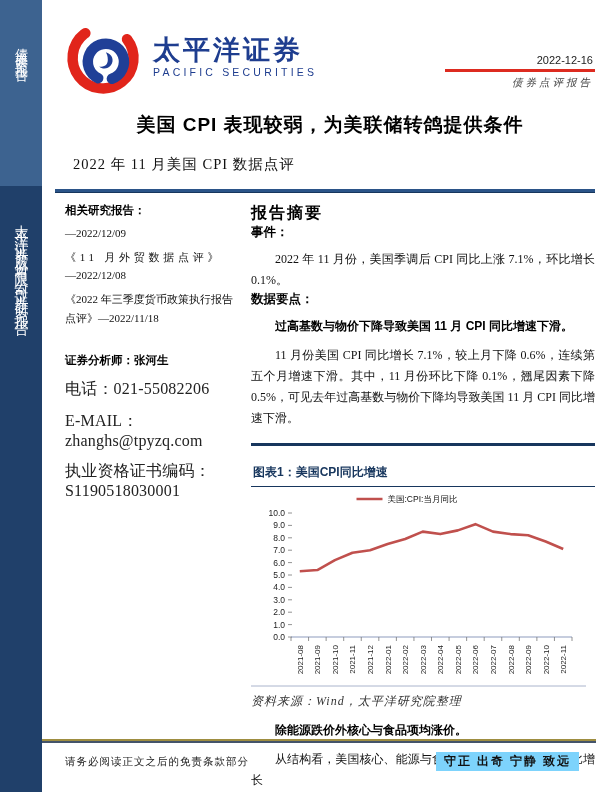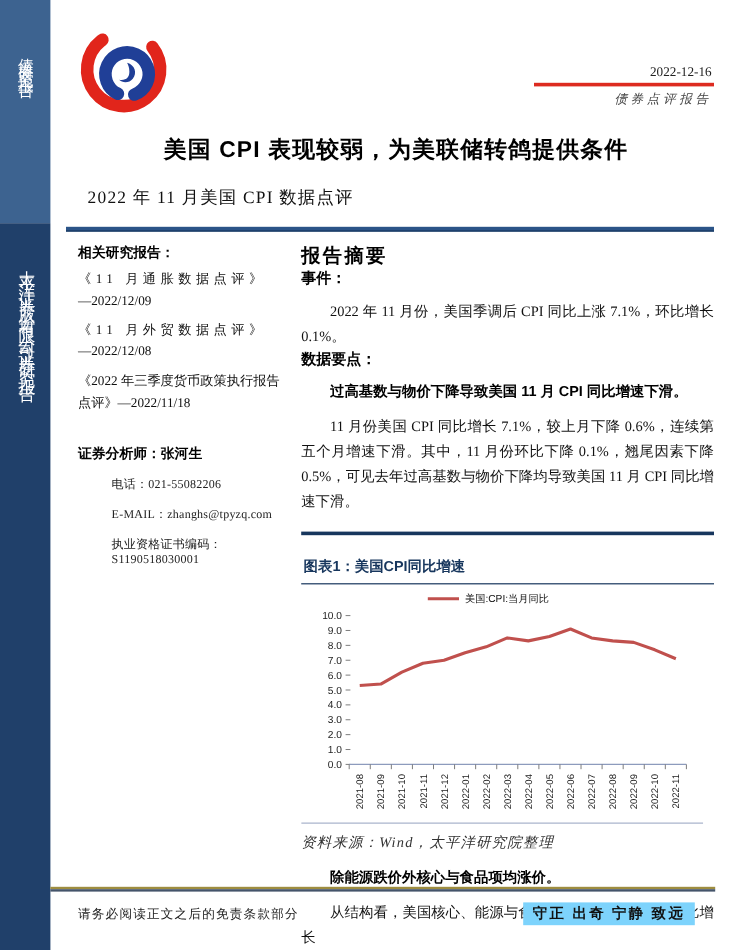--- a/index.html
+++ b/index.html
@@ -22,21 +22,21 @@
   .main { position:absolute; left:42px; top:0; width:570px; height:792px; padding:0 17px 0 23px; }
 
   
   .header { display:flex; align-items:flex-start; padding-top:14px; }
   .logo-wrap { display:flex; align-items:center; gap:10px; }
   .logo-text-cn { font-family:"Liberation Sans", sans-serif; font-weight:bold; color:#1e3d8f;
                   font-size:27px; letter-spacing:3px; line-height:1.05; }
   .logo-text-en { font-family:"Liberation Sans", sans-serif; color:#1e3d8f; font-size:10.5px;
                   letter-spacing:3.2px; margin-top:2px; }
   .head-right { margin-left:auto; width:150px; text-align:right; padding-top:40px; }
-  .head-date { font-family:Liberation Serif, serif; font-size:11px; color:#222; padding-right:2px; }
+  .head-date { font-family:Liberation Sans, sans-serif; font-size:11px; color:#222; padding-right:2px; }
   .head-redline { height:3px; background:#dd2b20; margin-top:3px; }
   .head-type { font-size:10.5px; color:#444; letter-spacing:3px; font-style:italic; margin-top:4px; padding-right:2px; }
 
   
   .doc-title { margin-top:12px; text-align:center; font-family:"Liberation Sans", sans-serif;
                font-weight:bold; font-size:19px; color:#000; letter-spacing:1px; }
   .doc-subtitle { margin-top:17px; margin-left:8px; font-size:14.5px; color:#111; letter-spacing:1px; }
   .blue-divider { margin-top:15px; margin-left:-10px; margin-right:0; height:4px; background:#2b5488;
                   border-bottom:1px solid #17365d; }
 
@@ -44,21 +44,21 @@
   .columns { display:flex; gap:18px; margin-top:10px; }
   .col-left { width:168px; flex:none; }
   .col-right { flex:1; min-width:0; }
 
   .rel-heading { font-family:"Liberation Sans", sans-serif; font-weight:bold; font-size:11.5px; color:#000; }
   .report-item { margin-top:6px; font-size:11px; line-height:1.65; color:#111; text-align:justify; }
   .report-title.spread { letter-spacing:0.34em; display:block; }
   .report-date.block { display:block; }
   .analyst-heading { font-family:"Liberation Sans", sans-serif; font-weight:bold; font-size:11.5px;
                      color:#000; margin-top:26px; }
-  .contact-line { font-size:10px; color:#222; margin-top:11px; letter-spacing:0.2px;margin-left:28px; }
+  .contact-line { font-size:16px; color:#222; margin-top:11px; letter-spacing:0.2px; }
 
   .summary-heading { font-family:"Liberation Sans", sans-serif; font-weight:bold; font-size:16px;
                      color:#000; letter-spacing:2px; }
   .sec-heading { font-family:"Liberation Sans", sans-serif; font-weight:bold; font-size:12.5px;
                  color:#000; }
   .para { font-size:12px; line-height:1.75; text-align:justify; color:#111; margin-top:8px; }
   .para.indent { text-indent:2em; }
   .para.bold-lead { font-family:"Liberation Sans", sans-serif; font-weight:bold; text-indent:2em;
                     font-size:12px; color:#000; }
 
@@ -92,39 +92,42 @@
 
   <div class="main">
 
     <div class="header">
       <div class="logo-wrap">
         <svg width="78" height="86" viewBox="0 0 82 90">
           <circle cx="40" cy="46" r="32" fill="none" stroke="#e1251b" stroke-width="11" stroke-dasharray="152 50" stroke-linecap="round" transform="rotate(-38 40 46)"></circle>
           <circle cx="43" cy="50" r="19" fill="none" stroke="#203f97" stroke-width="11" stroke-dasharray="104 15" stroke-linecap="round" transform="rotate(115 43 50)"></circle>
           <path d="M43 40 c 7 2 9 9 5 14 c -3 4 -9 4 -12 1 c 6 1 9 -2 9 -7 c 0 -4 -1 -6 -2 -8 z" fill="#203f97"></path>
         </svg>
+        <div>
+          <div class="logo-text-cn">太平洋证券</div>
+          <div class="logo-text-en">PACIFIC SECURITIES</div>
+        </div>
       </div>
       <div class="head-right">
         <div class="head-date">2022-12-16</div>
         <div class="head-redline"></div>
         <div class="head-type">债券点评报告</div>
       </div>
     </div>
 
     <div class="doc-title">美国 CPI 表现较弱，为美联储转鸽提供条件</div>
     <div class="doc-subtitle">2022 年 11 月美国 CPI 数据点评</div>
     <div class="blue-divider"></div>
 
     <div class="columns">
 
       <div class="col-left">
         <div class="rel-heading">相关研究报告：</div>
 
         <div class="report-item">
-          <span class="report-title spread">《11 月通胀数据点评》</span>
           <span class="report-date block">—2022/12/09</span>
         </div>
         <div class="report-item">
           <span class="report-title spread">《11 月外贸数据点评》</span>
           <span class="report-date block">—2022/12/08</span>
         </div>
         <div class="report-item">
           <span class="report-title">《2022 年三季度货币政策执行报告点评》</span><span class="report-date">—2022/11/18</span>
         </div>
 

